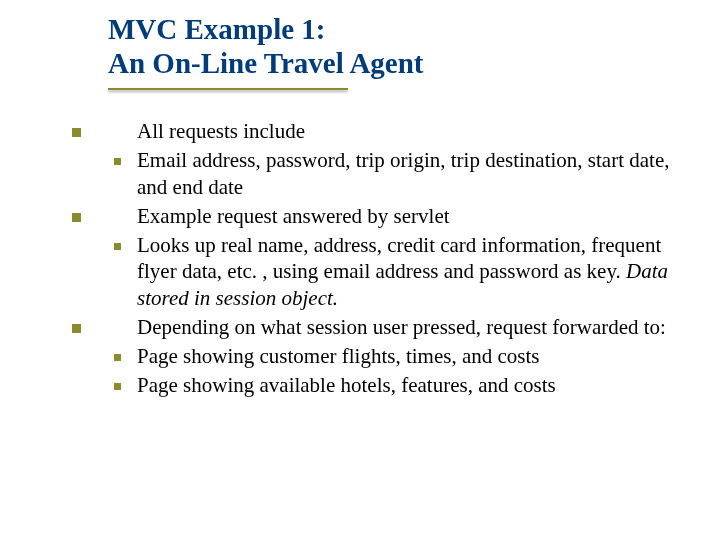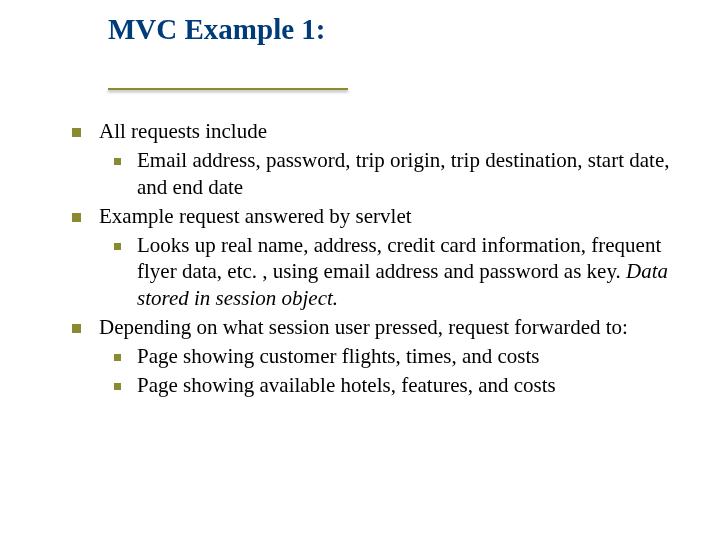--- a/index.html
+++ b/index.html
@@ -42,20 +42,21 @@
     position: absolute;
     left: 72px;
     top: 118px;
     width: 620px;
     font-size: 21px;
     line-height: 1.28;
   }
   .lvl1 {
     display: flex;
     margin-bottom: 2px;
+    gap: 38px;
   }
   .lvl2 {
     display: flex;
     margin-left: 42px;
     margin-bottom: 2px;
     justify-content: space-between;
   }
   .bullet-lg {
     flex: 0 0 auto;
     width: 9px;
@@ -74,20 +75,21 @@
   }
   .txt { flex: 1 1 auto; }
   .italic { font-style: italic; }
 </style>
 </head>
 <body>
 <div class="slide">
 
   <div class="title-block">
     <div class="title-line">MVC Example 1:</div>
+    <div class="title-line">An On-Line Travel Agent</div>
   </div>
   <div class="title-underline"></div>
 
   <div class="body">
 
     <div class="lvl1">
       <span class="bullet-lg"></span>
       <span class="txt">All requests include</span>
     </div>
     <div class="lvl2">

